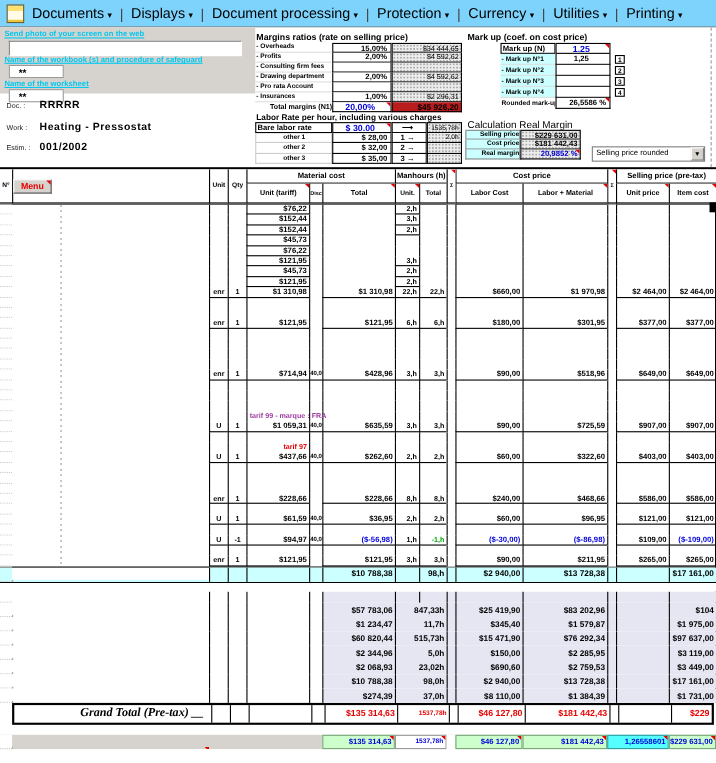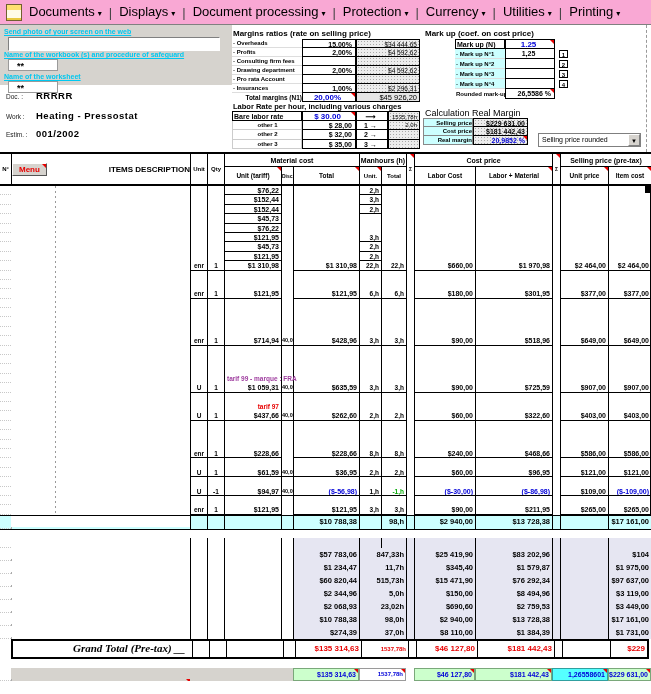--- a/index.html
+++ b/index.html
@@ -1,19 +1,19 @@
 <!DOCTYPE html>
 <html><head>
 <meta charset="utf-8">
 <style>
   html,body{margin:0;padding:0;background:#9a9a9a;}
   .screen{position:relative;width:651px;height:694px;overflow:hidden;background:#fff;
           font-family:"Liberation Sans",sans-serif;}
   
-  .menubar{position:absolute;left:0;top:0;width:651px;height:25px;background:#f9a8d4;
+  .menubar{position:absolute;left:0;top:0;width:651px;height:25px;background:#7dd3fc;
            border-bottom:1px solid #808080;display:flex;align-items:center;gap:7px;
            padding-left:6px;box-sizing:border-box;white-space:nowrap;overflow:hidden;}
   .appicon{width:14px;height:15px;background:linear-gradient(180deg,#ffe070 0 5px,#fffbe8 5px);
            border:1px solid #706030;box-shadow:inset 0 -2px 0 #e8c840;flex:0 0 auto;}
   .mi{font:13px/25px "Liberation Sans",sans-serif;color:#000;cursor:default;}
   .mi .arr{font-size:8px;color:#000;margin-left:3px;}
   .sep{color:#444;font-size:13px;}
   
   .toppanel{position:absolute;left:0;top:25px;width:651px;height:127px;background:#fff;}
   .grayblk{position:absolute;left:0;top:0;width:232px;height:60px;background:#d6d3ce;}
@@ -160,21 +160,21 @@
         <div class="vcell">2,00%</div>
         <div class="acell dot">$4 592,62</div>
         <div class="kcell">- Pro rata Account</div>
         <div class="vcell"></div>
         <div class="acell dot"></div>
         <div class="kcell">- Insurances</div>
         <div class="vcell">1,00%</div>
         <div class="acell dot">$2 296,31</div>
         <div class="kcell" style="font-size: 6.5px; text-align: right; border-bottom: none;">Total margins (N1)</div>
         <div class="vcell dot tb cnr" style="text-align: center; font-size: 8px;">20,00%</div>
-        <div class="acell" style="font-weight: normal; font-size: 7.5px; background: #e5e5e5;">$45 926,20</div>
+        <div class="acell" style="font-weight: bold; font-size: 7.5px; background: #b91c1c;">$45 926,20</div>
       </div>
 
     <div class="sectitle" style="left:425px;top:4px;">Mark up (coef. on cost price)</div>
     <div class="mgrid" id="markup-grid" style="left:423px;top:14px;width:115px;grid-template-columns:50px 50px 4px 9px;grid-auto-rows:10px;margin-left:32px;">
         <div class="kcell" style="font-size: 7px; border: 1px solid rgb(0, 0, 0); line-height: 10px;">Mark up (N)</div>
         <div class="vcell ft dot tb cnr" style="text-align: center; font-size: 8px; line-height: 10px;">1.25</div>
         <div></div>
         <div></div>
         <div class="kcell cyanlab" style="line-height: 10px;">- Mark up N°1</div>
         <div class="vcell" style="text-align: center; line-height: 10px;">1,25</div>
@@ -233,21 +233,20 @@
       <span class="btn">▼</span>
     </div>
     <div class="dashline"></div>
   </div>
 
   <div class="tablewrap">
     <div class="gcols ithead">
       <div class="h hsp" style="border-left:none;font-size:6px;">N°</div>
       <div class="h hsp" style="display:flex;align-items:center;justify-content:space-between;">
         <span class="menu-btn cnr">Menu</span>
-        <span style="font-size:8px;">ITEMS DESCRIPTION</span>
       </div>
       <div class="h hsp" style="font-size:6px;">Unit</div>
       <div class="h hsp" style="font-size:6px;">Qty</div>
       <div class="h h1" style="grid-column:5/span 3;font-size:7px;">Material cost</div>
       <div class="h h1" style="grid-column:8/span 2;font-size:7px;">Manhours (h)</div>
       <div class="h hsp cnr" style="grid-column:10;font-size:5px;">Σ</div>
       <div class="h h1" style="grid-column:11/span 2;font-size:7px;">Cost price</div>
       <div class="h hsp cnr" style="grid-column:13;font-size:5px;">Σ</div>
       <div class="h h1" style="grid-column:14/span 2;font-size:7px;">Selling price (pre-tax)</div>
       <div class="h h2 cnr" style="grid-column:5;grid-row:2;">Unit (tariff)</div>
@@ -867,21 +866,21 @@
         <div class="c sm smv num"></div>
         <div class="c sm smv desc" style="font-size: 7px; padding-left: 3px;">Section Total N°4</div>
         <div class="c sm smv unit"></div>
         <div class="c sm smv qty"></div>
         <div class="c sm smv tariff"></div>
         <div class="c sm smv disc"></div>
         <div class="c sm smv mat sh">$2 344,96</div>
         <div class="c sm smv mhu sh sh" style="grid-column: 8 / span 2;">5,0h</div>
         <div class="c sm smv sig sh"></div>
         <div class="c sm smv labor sh">$150,00</div>
-        <div class="c sm smv labmat sh">$8 494,96</div>
+        <div class="c sm smv labmat sh">$2 285,95</div>
         <div class="c sm smv sig2 sh"></div>
         <div class="c sm smv uprice sh"></div>
         <div class="c sm smv icost sh">$3 119,00</div>
         <div class="c sm smv num"></div>
         <div class="c sm smv desc" style="font-size: 7px; padding-left: 3px;">Section Total N°5</div>
         <div class="c sm smv unit"></div>
         <div class="c sm smv qty"></div>
         <div class="c sm smv tariff"></div>
         <div class="c sm smv disc"></div>
         <div class="c sm smv mat sh">$2 068,93</div>

